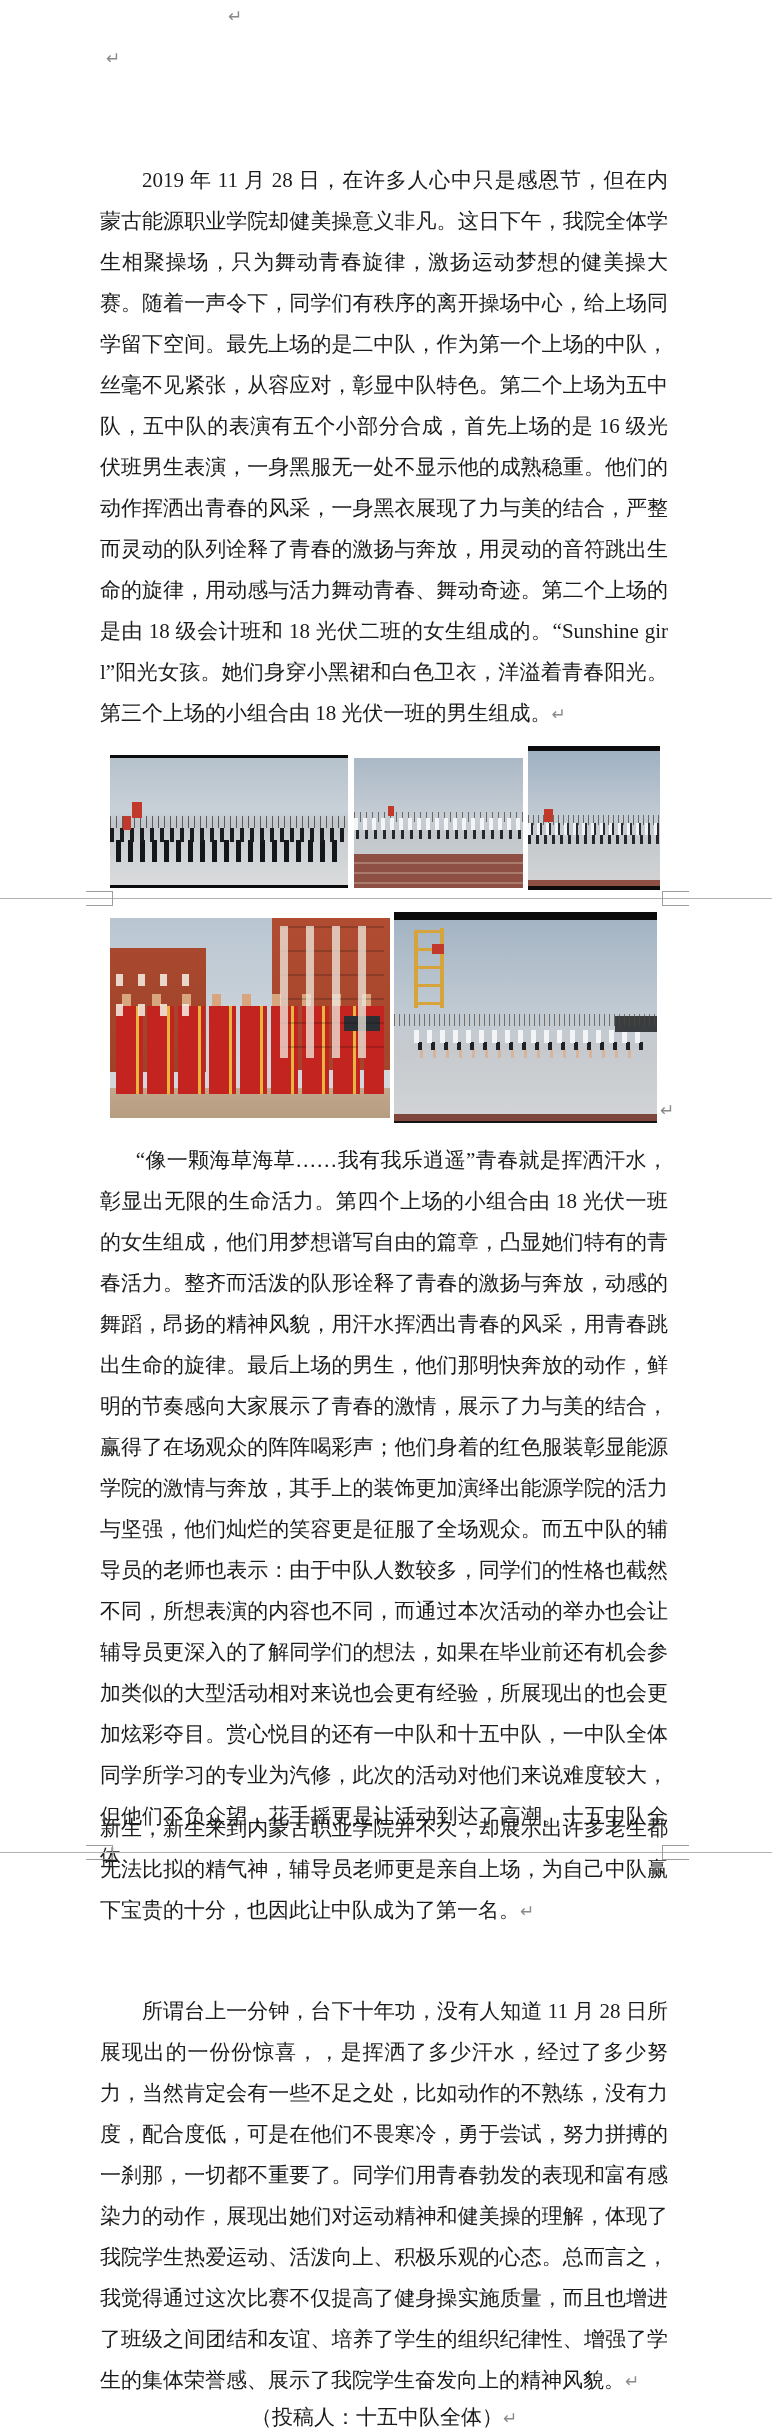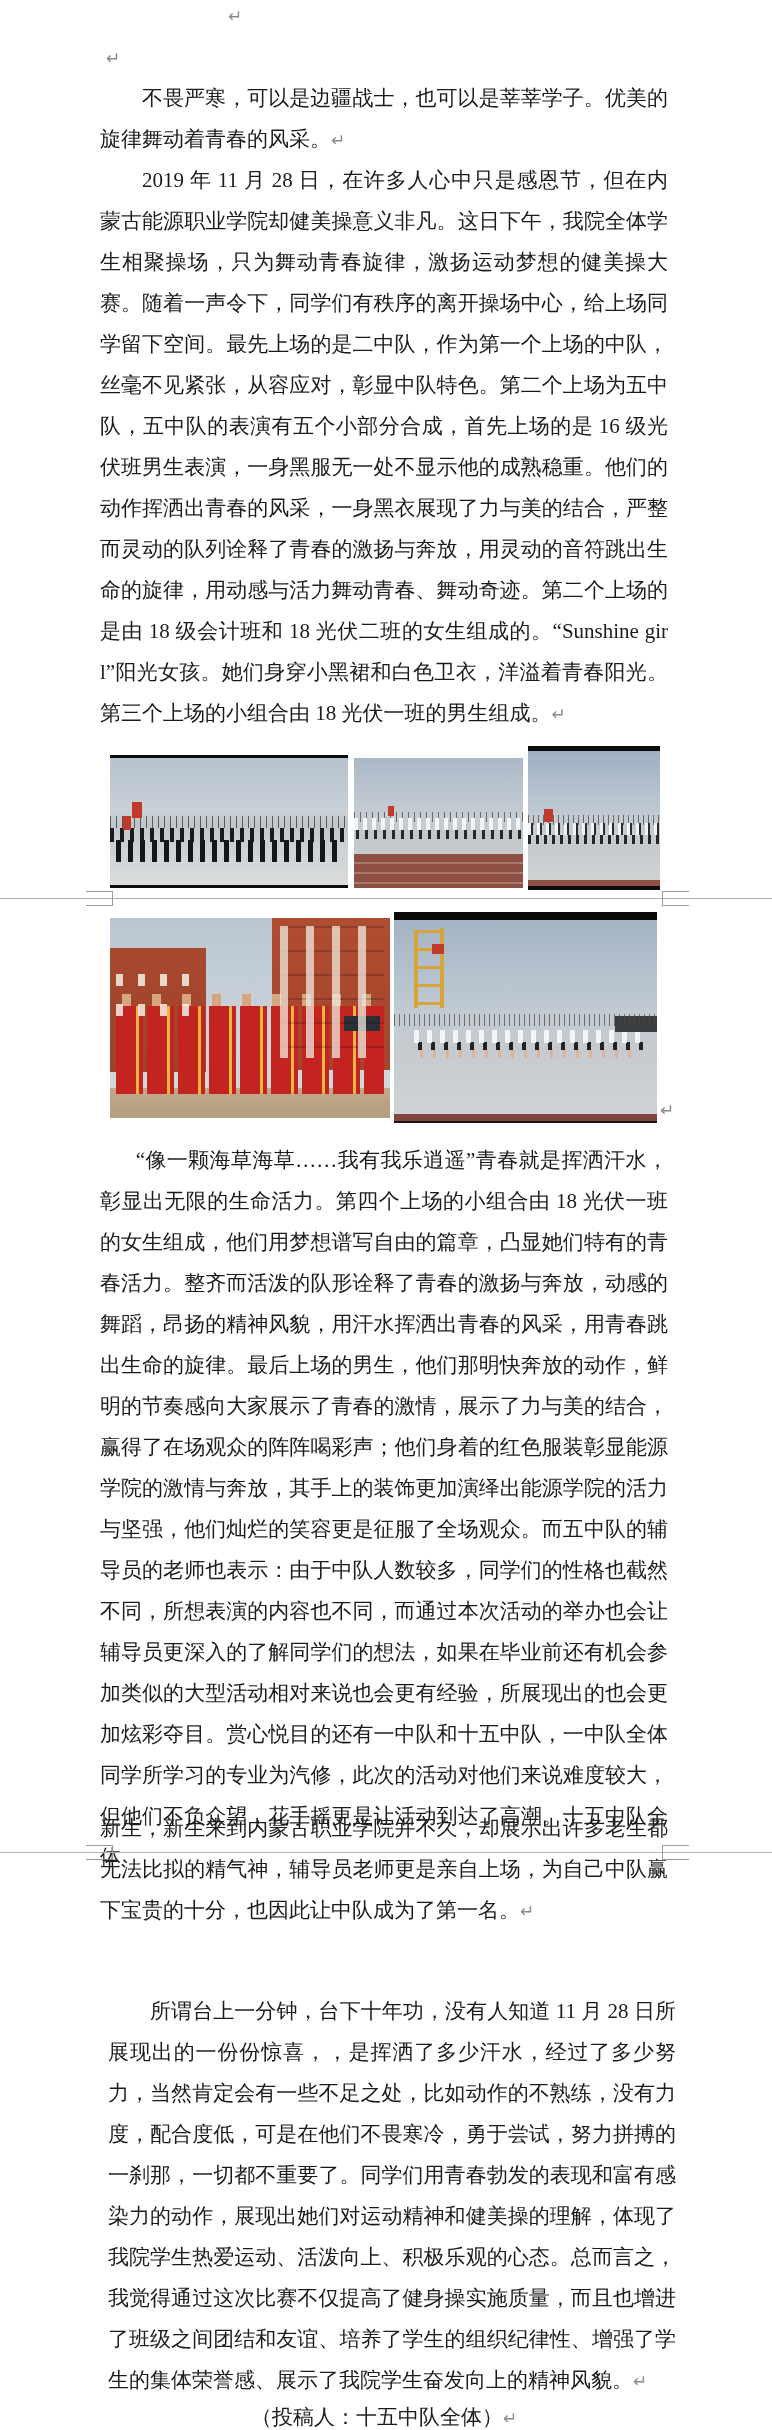--- a/index.html
+++ b/index.html
@@ -98,21 +98,20 @@
   }
 </style>
 </head>
 <body>
 
 <div class="doc">
 
   <span class="pmark abs" style="left:228px;top:8px;">↵</span>
   <span class="pmark abs" style="left:106px;top:50px;">↵</span>
 
-  <p class="para indent" style="top:78px;"><span>不畏严寒，可以是边疆战士，也可以是莘莘学子。优美的旋律舞动着青春的风采。</span><span class="pmark">↵</span></p>
 
   <p class="para indent" style="top:160px;"><span>2019 年 11 月 28 日，在许多人心中只是感恩节，但在内蒙古能源职业学院却健美操意义非凡。这日下午，我院全体学生相聚操场，只为舞动青春旋律，激扬运动梦想的健美操大赛。随着一声令下，同学们有秩序的离开操场中心，给上场同学留下空间。最先上场的是二中队，作为第一个上场的中队，丝毫不见紧张，从容应对，彰显中队特色。第二个上场为五中队，五中队的表演有五个小部分合成，首先上场的是 16 级光伏班男生表演，一身黑服无一处不显示他的成熟稳重。他们的动作挥洒出青春的风采，一身黑衣展现了力与美的结合，严整而灵动的队列诠释了青春的激扬与奔放，用灵动的音符跳出生命的旋律，用动感与活力舞动青春、舞动奇迹。第二个上场的是由 18 级会计班和 18 光伏二班的女生组成的。“Sunshine girl”阳光女孩。她们身穿小黑裙和白色卫衣，洋溢着青春阳光。第三个上场的小组合由 18 光伏一班的男生组成。</span><span class="pmark">↵</span></p>
 
   <div class="photo photo-1" style="left:110px;top:755px;width:238px;height:133px;" title="黑色服装队伍在操场表演，左侧红旗"></div>
   <div class="photo photo-2" style="left:354px;top:758px;width:169px;height:130px;" title="白色上衣队伍在操场表演，前景红色跑道"></div>
   <div class="photo photo-3" style="left:528px;top:746px;width:132px;height:144px;" title="白黑相间队伍在操场表演，左侧红旗"></div>
 
   <div class="page-break" style="top:898px;">
     <div class="break-line"></div>
     <div class="bracket bl"></div>
@@ -126,17 +125,17 @@
   <p class="para indent-q" style="top:1140px;"><span>“像一颗海草海草……我有我乐逍遥”青春就是挥洒汗水，彰显出无限的生命活力。第四个上场的小组合由 18 光伏一班的女生组成，他们用梦想谱写自由的篇章，凸显她们特有的青春活力。整齐而活泼的队形诠释了青春的激扬与奔放，动感的舞蹈，昂扬的精神风貌，用汗水挥洒出青春的风采，用青春跳出生命的旋律。最后上场的男生，他们那明快奔放的动作，鲜明的节奏感向大家展示了青春的激情，展示了力与美的结合，赢得了在场观众的阵阵喝彩声；他们身着的红色服装彰显能源学院的激情与奔放，其手上的装饰更加演绎出能源学院的活力与坚强，他们灿烂的笑容更是征服了全场观众。而五中队的辅导员的老师也表示：由于中队人数较多，同学们的性格也截然不同，所想表演的内容也不同，而通过本次活动的举办也会让辅导员更深入的了解同学们的想法，如果在毕业前还有机会参加类似的大型活动相对来说也会更有经验，所展现出的也会更加炫彩夺目。赏心悦目的还有一中队和十五中队，一中队全体同学所学习的专业为汽修，此次的活动对他们来说难度较大，但他们不负众望，花手摇更是让活动到达了高潮。十五中队全体</span></p>
 
   <div class="page-break" style="top:1852px;">
     <div class="break-line"></div>
     <div class="bracket bl"></div>
     <div class="bracket br"></div>
   </div>
 
   <p class="para" style="top:1808px;"><span>新生，新生来到内蒙古职业学院并不久，却展示出许多老生都无法比拟的精气神，辅导员老师更是亲自上场，为自己中队赢下宝贵的十分，也因此让中队成为了第一名。</span><span class="pmark">↵</span></p>
 
-  <p class="para indent" style="top:1991px;margin-left:8px;"><span>所谓台上一分钟，台下十年功，没有人知道 11 月 28 日所展现出的一份份惊喜，，是挥洒了多少汗水，经过了多少努力，当然肯定会有一些不足之处，比如动作的不熟练，没有力度，配合度低，可是在他们不畏寒冷，勇于尝试，努力拼搏的一刹那，一切都不重要了。同学们用青春勃发的表现和富有感染力的动作，展现出她们对运动精神和健美操的理解，体现了我院学生热爱运动、活泼向上、积极乐观的心态。总而言之，我觉得通过这次比赛不仅提高了健身操实施质量，而且也增进了班级之间团结和友谊、培养了学生的组织纪律性、增强了学生的集体荣誉感、展示了我院学生奋发向上的精神风貌。</span><span class="pmark">↵</span></p>
+  <p class="para indent" style="top:1991px;"><span>所谓台上一分钟，台下十年功，没有人知道 11 月 28 日所展现出的一份份惊喜，，是挥洒了多少汗水，经过了多少努力，当然肯定会有一些不足之处，比如动作的不熟练，没有力度，配合度低，可是在他们不畏寒冷，勇于尝试，努力拼搏的一刹那，一切都不重要了。同学们用青春勃发的表现和富有感染力的动作，展现出她们对运动精神和健美操的理解，体现了我院学生热爱运动、活泼向上、积极乐观的心态。总而言之，我觉得通过这次比赛不仅提高了健身操实施质量，而且也增进了班级之间团结和友谊、培养了学生的组织纪律性、增强了学生的集体荣誉感、展示了我院学生奋发向上的精神风貌。</span><span class="pmark">↵</span></p>
 
   <p class="para center" style="top:2397px;"><span>（投稿人：十五中队全体）</span><span class="pmark">↵</span></p>
 
 </div>
 
 </body></html>

